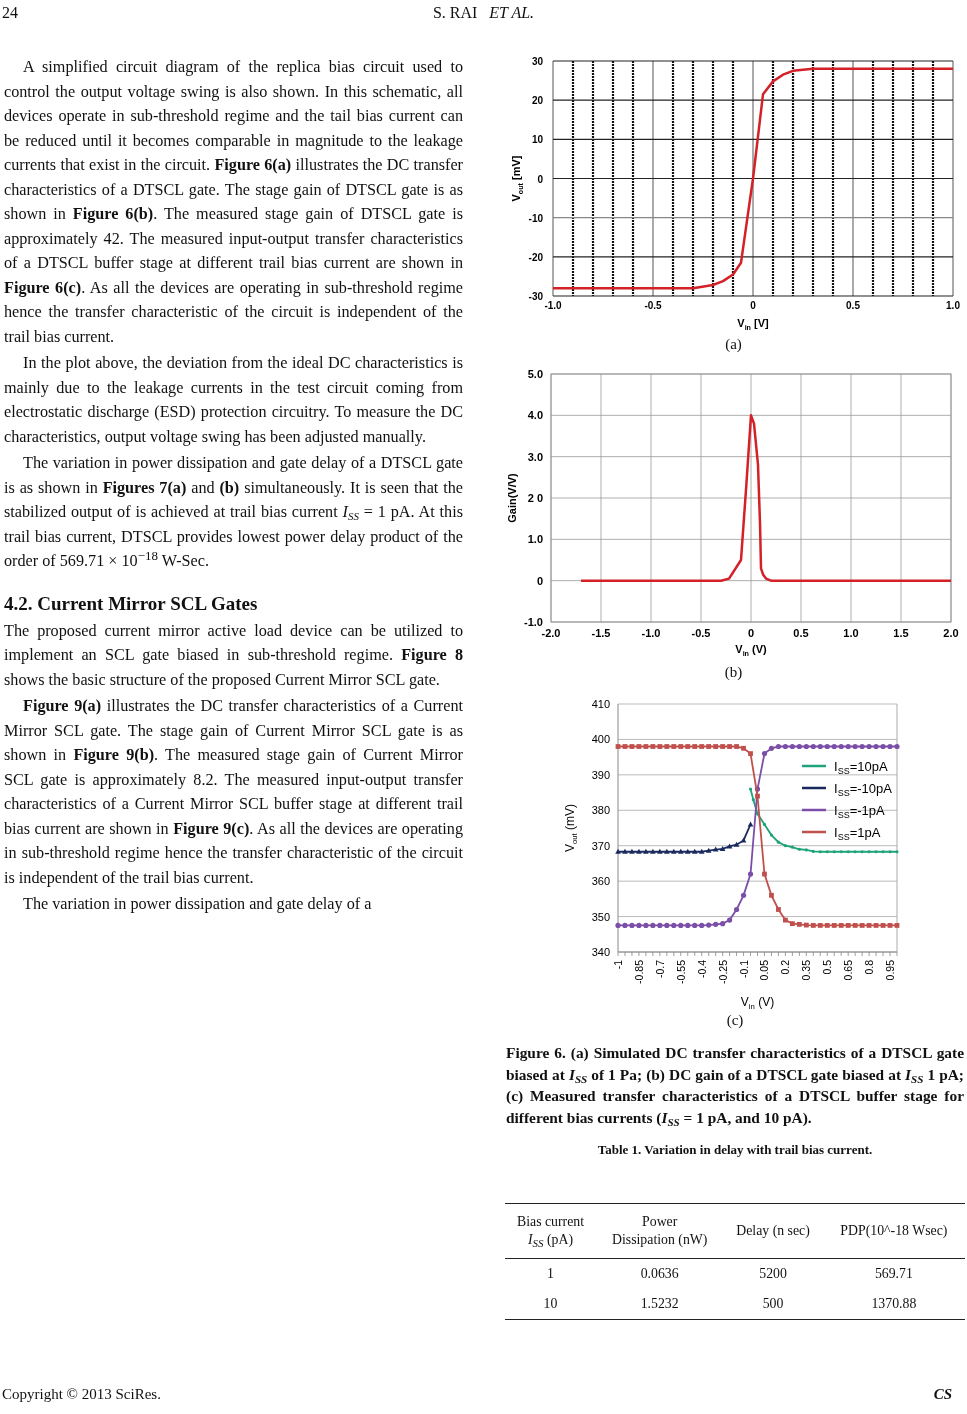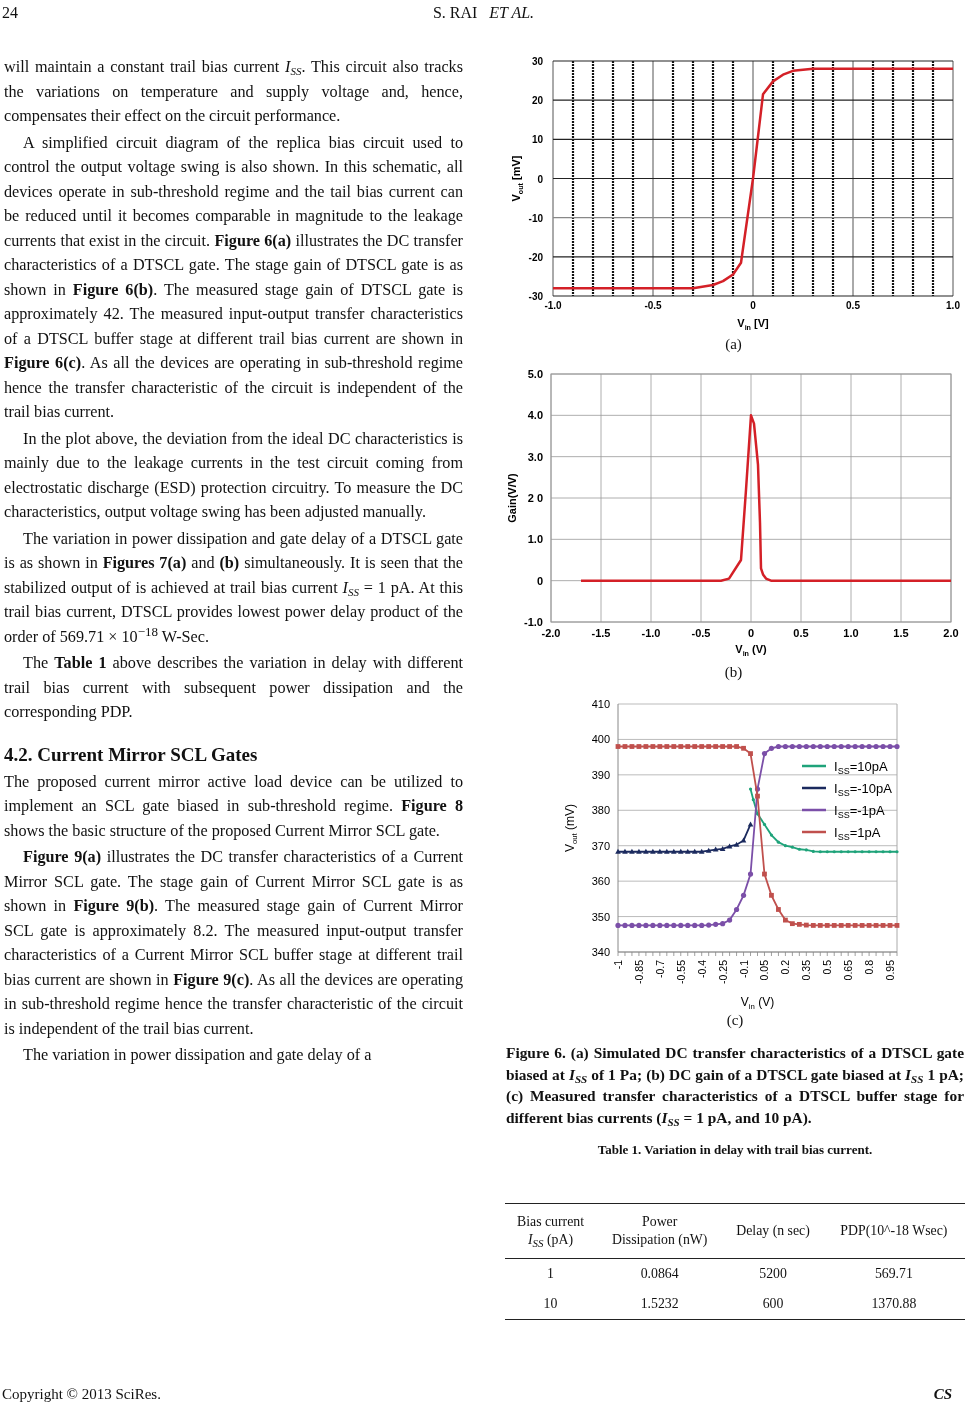--- a/index.html
+++ b/index.html
@@ -29,25 +29,23 @@
 </style>
 </head>
 <body>
 
 <div class="hdr">
   <span class="pg">24</span>
   <div class="auth"><span>S. RAI</span>&nbsp;&nbsp;&nbsp;<i>ET   AL.</i></div>
 </div>
 
 <div class="col-left">
-  <p class="noind"><span>will maintain a constant trail bias current </span><i>I</i><sub><i>SS</i></sub><span>. This circuit also tracks the variations on temperature and supply voltage and, hence, compensates their effect on the circuit performance.</span></p>
   <p><span>A simplified circuit diagram of the replica bias circuit used to control the output voltage swing is also shown. In this schematic, all devices operate in sub-threshold regime and the tail bias current can be reduced until it becomes comparable in magnitude to the leakage currents that exist in the circuit. </span><b>Figure 6(a)</b><span> illustrates the DC transfer characteristics of a DTSCL gate. The stage gain of DTSCL gate is as shown in </span><b>Figure 6(b)</b><span>. The measured stage gain of DTSCL gate is approximately 42. The measured input-output transfer characteristics of a DTSCL buffer stage at different trail bias current are shown in </span><b>Figure 6(c)</b><span>. As all the devices are operating in sub-threshold regime hence the transfer characteristic of the circuit is independent of the trail bias current.</span></p>
   <p>In the plot above, the deviation from the ideal DC characteristics is mainly due to the leakage currents in the test circuit coming from electrostatic discharge (ESD) protection circuitry. To measure the DC characteristics, output voltage swing has been adjusted manually.</p>
   <p><span>The variation in power dissipation and gate delay of a DTSCL gate is as shown in </span><b>Figures 7(a)</b><span> and </span><b>(b)</b><span> simultaneously. It is seen that the stabilized output of is achieved at trail bias current </span><i>I</i><sub><i>SS</i></sub><span> = 1 pA. At this trail bias current, DTSCL provides lowest power delay product of the order of 569.71 × 10</span><sup>−18</sup><span> W-Sec.</span></p>
-  <p><span>The </span><b>Table 1</b><span> above describes the variation in delay with different trail bias current with subsequent power dissipation and the corresponding PDP.</span></p>
   <h2>4.2. Current Mirror SCL Gates</h2>
   <p class="noind"><span>The proposed current mirror active load device can be utilized to implement an SCL gate biased in sub-threshold regime. </span><b>Figure 8</b><span> shows the basic structure of the proposed Current Mirror SCL gate.</span></p>
   <p><b>Figure 9(a)</b><span> illustrates the DC transfer characteristics of a Current Mirror SCL gate. The stage gain of Current Mirror SCL gate is as shown in </span><b>Figure 9(b)</b><span>. The measured stage gain of Current Mirror SCL gate is approximately 8.2. The measured input-output transfer characteristics of a Current Mirror SCL buffer stage at different trail bias current are shown in </span><b>Figure 9(c)</b><span>. As all the devices are operating in sub-threshold regime hence the transfer characteristic of the circuit is independent of the trail bias current.</span></p>
   <p>The variation in power dissipation and gate delay of a</p>
 </div>
 
 <div class="fig" style="left:500px;top:50px;width:467px;height:310px;">
   <svg id="chartA" width="467" height="290">
       <line x1="53" y1="11" x2="53" y2="246" stroke="#555" stroke-width="1" stroke-dasharray=""></line>
       <line x1="73" y1="11" x2="73" y2="246" stroke="#111" stroke-width="2.2" stroke-dasharray="2,1"></line>
@@ -375,28 +373,28 @@
     <tr>
       <th><span>Bias current</span><br><i>I</i><sub><i>SS</i></sub><span> (pA)</span></th>
       <th><span>Power</span><br><span>Dissipation (nW)</span></th>
       <th>Delay (n sec)</th>
       <th>PDP(10^-18 Wsec)</th>
     </tr>
   </thead>
   <tbody>
     <tr>
       <td>1</td>
-      <td>0.0864</td>
+      <td>0.0636</td>
       <td>5200</td>
       <td>569.71</td>
     </tr>
     <tr>
       <td>10</td>
       <td>1.5232</td>
-      <td>600</td>
+      <td>500</td>
       <td>1370.88</td>
     </tr>
   </tbody>
 </table>
 
 <div class="footer">
   <span>Copyright © 2013 SciRes.</span>
   <span class="cs">CS</span>
 </div>
 

